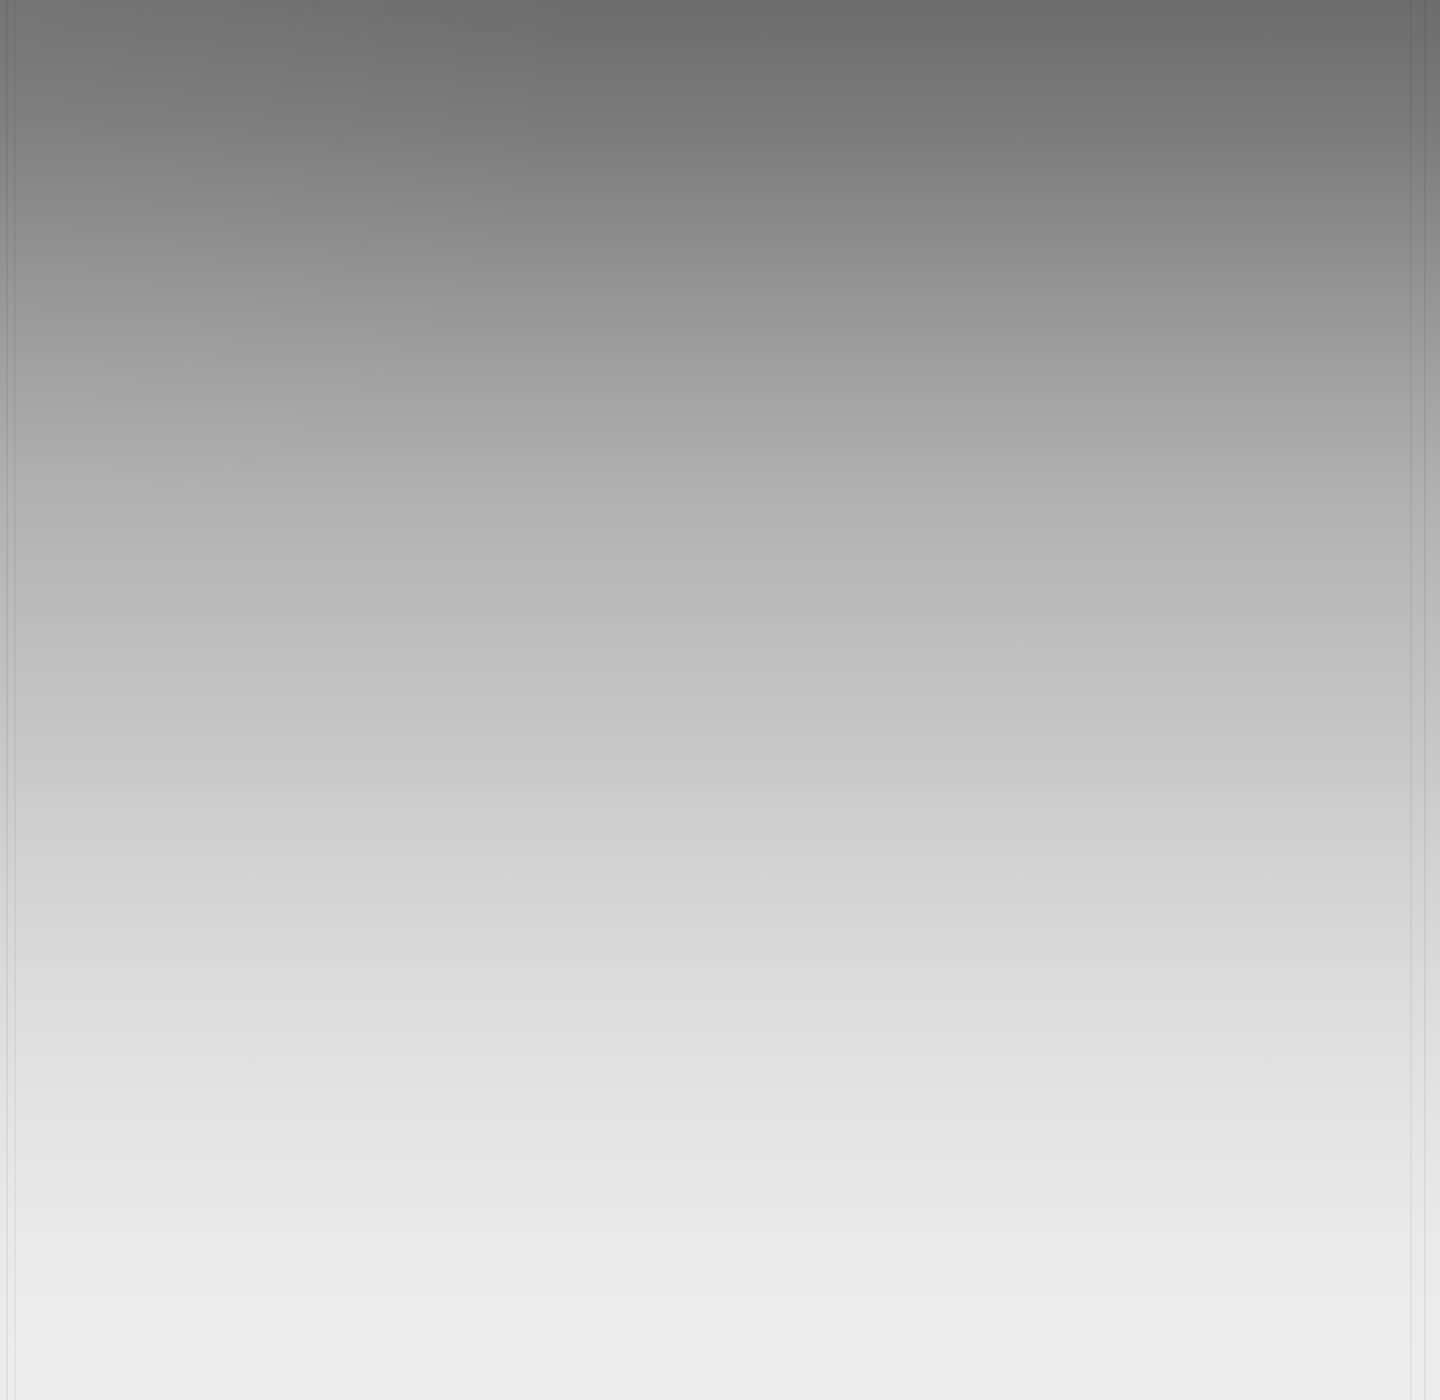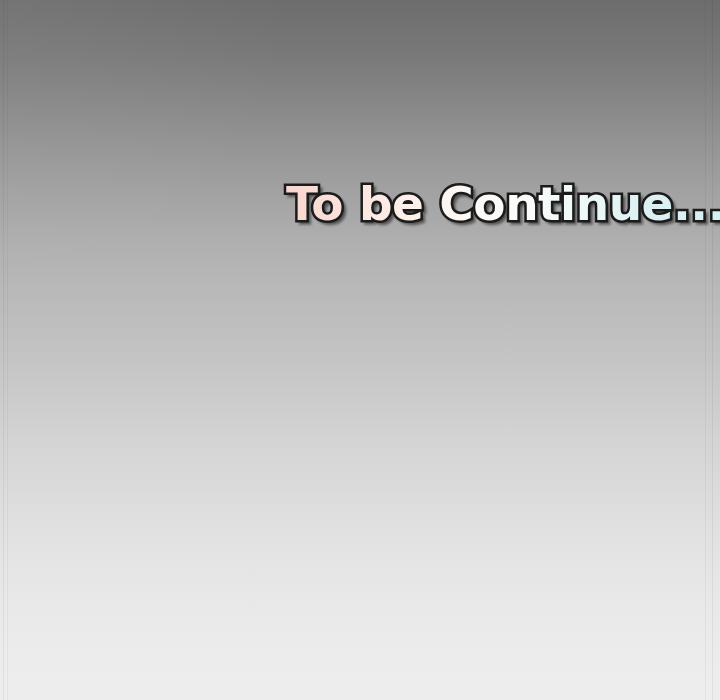--- a/index.html
+++ b/index.html
@@ -160,19 +160,14 @@
 
   <div class="panel-gradient"></div>
 
   <div class="corner-haze"></div>
 
   <div class="edge-seam seam-l1"></div>
   <div class="edge-seam seam-l2"></div>
   <div class="edge-seam seam-r1"></div>
   <div class="edge-seam seam-r2"></div>
 
-  <div class="caption-wrap">
-    <p class="caption-shadow">To be Continue...</p>
-    <p class="caption-outline">To be Continue...</p>
-    <p class="caption-face">To be Continue...</p>
-  </div>
 
 </div>
 
 </body></html>

